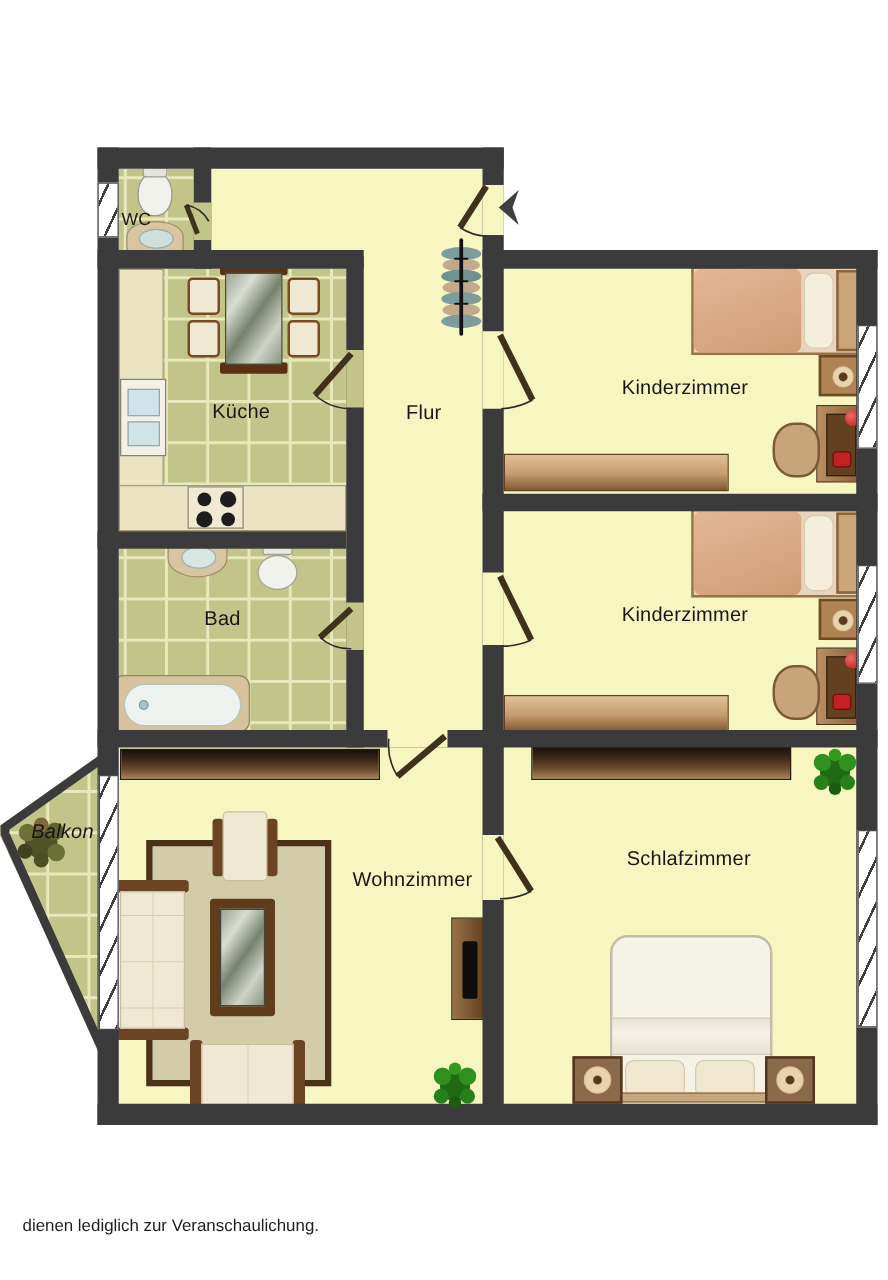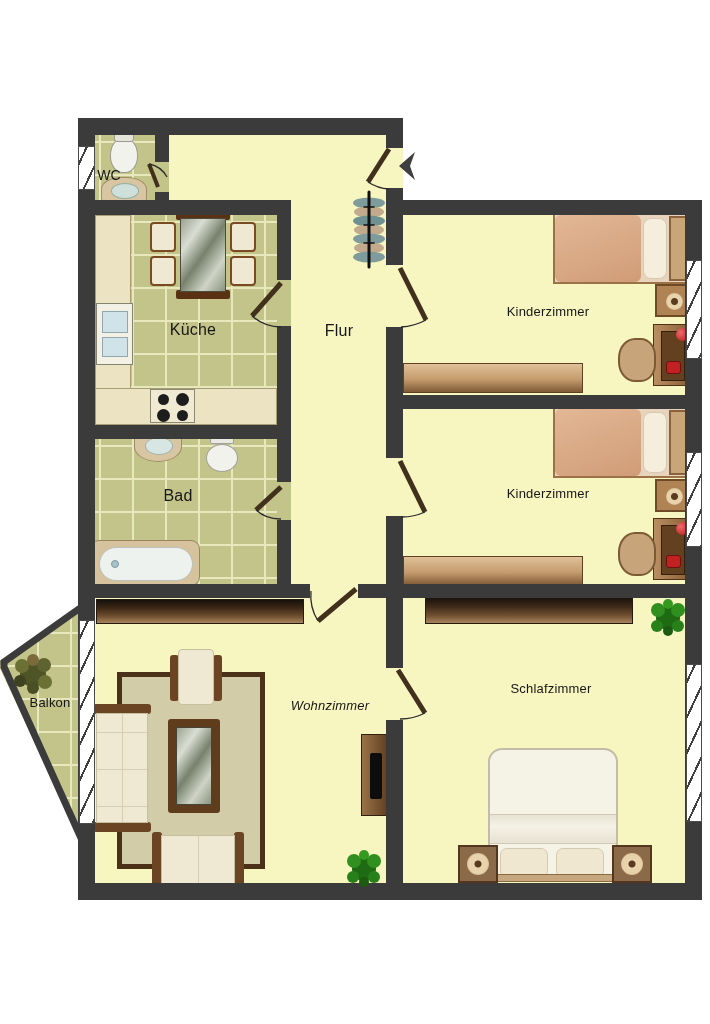--- a/index.html
+++ b/index.html
@@ -13,21 +13,21 @@
                          linear-gradient(90deg,#e8e8bd 2px,transparent 2px);
         background-size:33px 33px;background-position:4px 6px;}
   
   .wall{position:absolute;background:#3b3b3b;}
   .gap-y{position:absolute;background:#f8f6c0;}
   .gap-t{position:absolute;background:#c3c489;}
   .win{position:absolute;background:#fff;border:1px solid #4a4a4a;box-sizing:border-box;
        background-image:repeating-linear-gradient(115deg,transparent 0 6px,#3f3f3f 6px 8px,transparent 8px 15px);}
   
   .room-label{position:absolute;transform:translate(-50%,-50%);color:#161616;
-              font-size:13px;letter-spacing:.2px;white-space:nowrap;}
+              font-size:16px;letter-spacing:.2px;white-space:nowrap;}
   
   .f{position:absolute;box-sizing:border-box;}
   .counter{background:#ece3c3;border:1px solid #a89d72;}
   .cream{background:#efe9d4;border:1px solid #c8bfa0;}
   .brown-grad-dark{background:linear-gradient(180deg,#17100b 0%,#3c2817 35%,#6e4e2f 70%,#a8845c 100%);border:1px solid #241a10;}
   .brown-grad-light{background:linear-gradient(180deg,#e0c198 0%,#c49b6d 55%,#7e5a35 100%);border:1px solid #5e4122;}
   .glass{background:linear-gradient(125deg,#9aa391 0%,#d9ded2 25%,#77816d 50%,#cfd4c6 75%,#8b9480 100%);}
   .logo{position:absolute;top:0px;right:12px;font-weight:bold;font-size:40px;
         letter-spacing:-1px;color:#2a4a8e;line-height:42px;}
   .logo-wrap{position:relative;display:inline-block;}
@@ -270,21 +270,22 @@
       <circle cx="668" cy="631" r="5" fill="#1b5c10"></circle>
     </g>
   </svg>
 
   <div class="room-label" style="left:109px;top:175px;font-size:14px;">WC</div>
   <div class="room-label" style="left:193px;top:330px;font-size:16px;">Küche</div>
   <div class="room-label" style="left:339px;top:331px;font-size:16px;">Flur</div>
   <div class="room-label" style="left:548px;top:311px;">Kinderzimmer</div>
   <div class="room-label" style="left:548px;top:493px;">Kinderzimmer</div>
   <div class="room-label" style="left:178px;top:496px;font-size:16px;">Bad</div>
-  <div class="room-label" style="left:50px;top:702px;">Balkon</div>
-  <div class="room-label" style="left:330px;top:705px;font-style:italic;">Wohnzimmer</div>
+  <div class="room-label" style="left:50px;top:666px;font-style:italic;">Balkon</div>
+  <div class="room-label" style="left:330px;top:705px;">Wohnzimmer</div>
   <div class="room-label" style="left:551px;top:688px;">Schlafzimmer</div>
 
 
   <div class="disclaimer">
+    <div>dienen lediglich zur Veranschaulichung.</div>
   </div>
 
 </div>
 
 </body></html>

